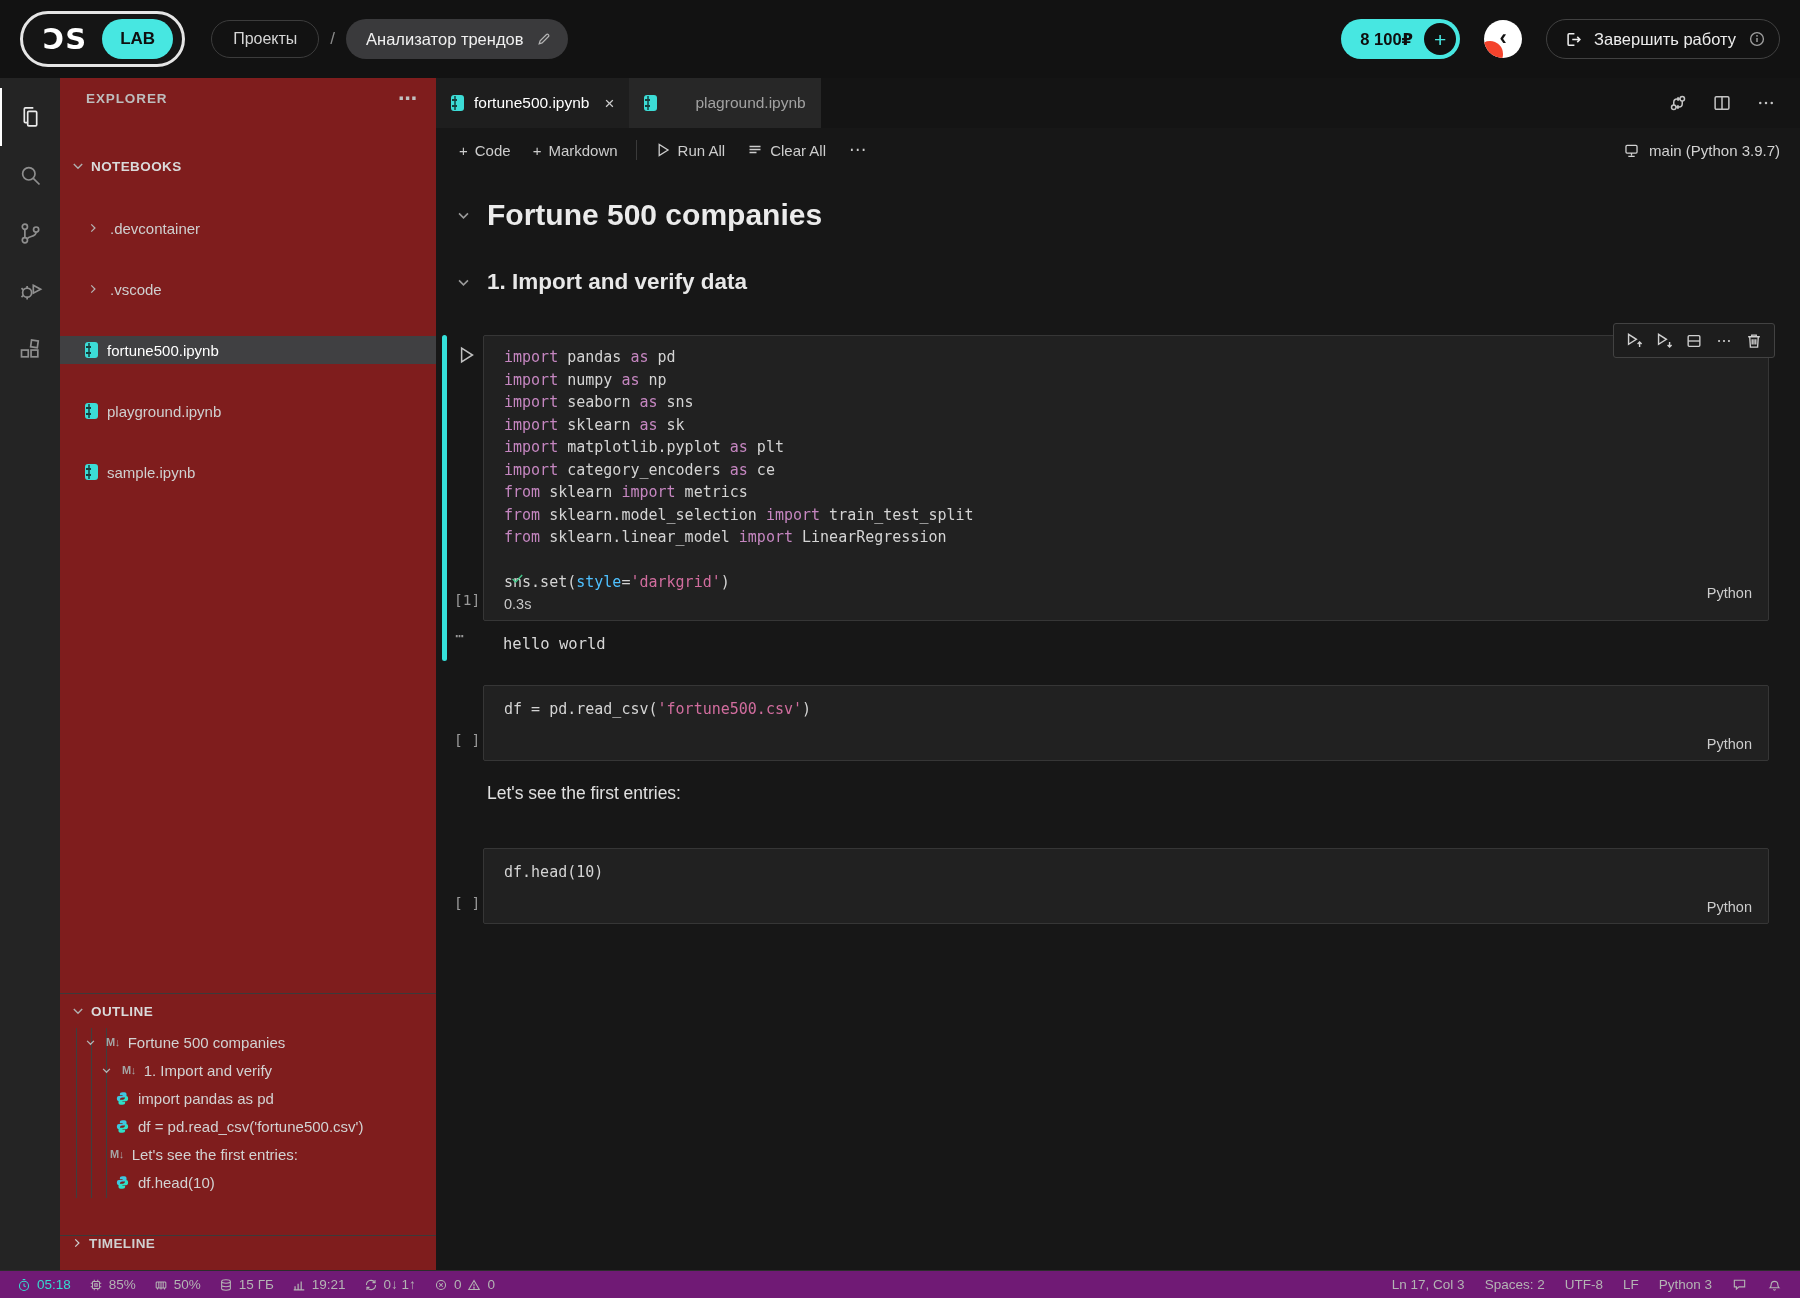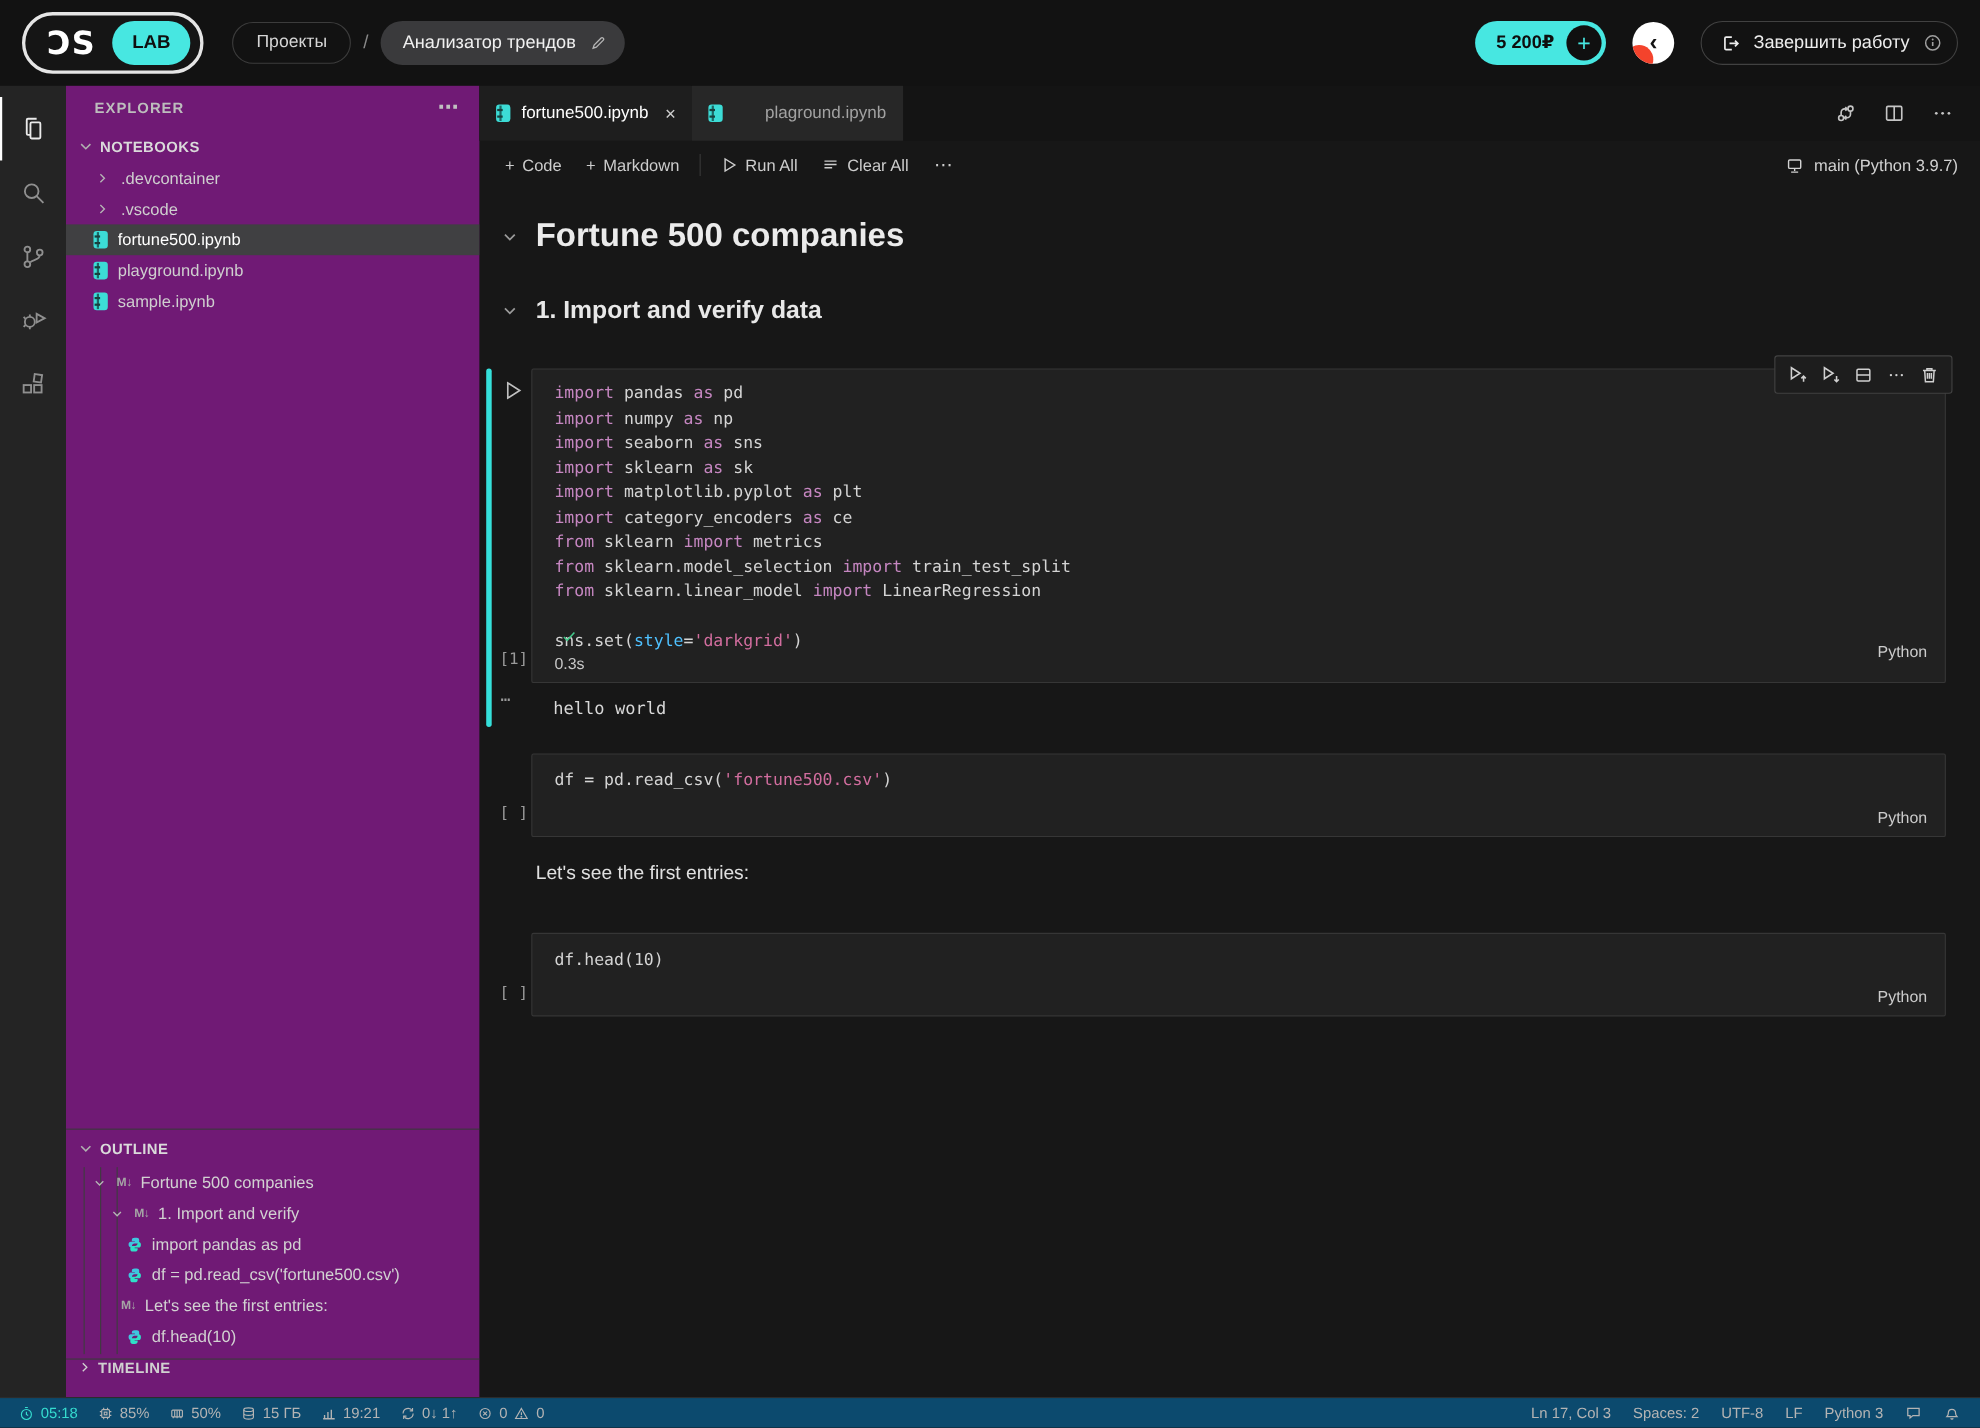--- a/index.html
+++ b/index.html
@@ -34,21 +34,21 @@
              gap:12px; padding:0 13px 0 16px; color:#ededed; font-size:16.5px; margin-left:24px; background:transparent; }
   .endwork .info { color:#9f9f9f; }
 
   
   .main { display:flex; height:1192px; }
 
   .activitybar { width:60px; background:#242424; display:flex; flex-direction:column; align-items:stretch; padding-top:10px; }
   .act-item { height:58px; display:flex; align-items:center; justify-content:center; color:#8f8f8f; }
   .act-item.active { color:#eaeaea; box-shadow:inset 2px 0 0 #ffffff; }
 
-  .sidebar { width:376px; background:#701a75; display:flex; flex-direction:column; font-size:15px; color:#cfcfcf; }
+  .sidebar { width:376px; background:#7f1d1d; display:flex; flex-direction:column; font-size:15px; color:#cfcfcf;gap:33px; }
   .sb-header { height:40px; display:flex; align-items:center; padding:0 18px 0 26px; color:#bdbdbd;
                font-size:13.5px; font-weight:700; letter-spacing:.9px; }
   .sb-more { margin-left:auto; color:#c0c0c0; font-size:19px; letter-spacing:1px; line-height:1; }
   .section-row { height:30px; display:flex; align-items:center; gap:5px; padding-left:10px;
                  font-weight:700; font-size:13.5px; color:#dadada; letter-spacing:.4px; }
   .tree-row { height:28px; display:flex; align-items:center; gap:9px; padding-left:25px; color:#cfcfcf; }
   .tree-row .chev-sp { width:16px; display:flex; justify-content:center; color:#b5b5b5; }
   .tree-row.selected { background:#404042; color:#ffffff; }
   .nb-ic { width:13px; height:16px; background:#3cdcd6; border-radius:3px; position:relative; flex:0 0 auto; }
   .nb-ic::before { content:''; position:absolute; left:3px; top:1px; bottom:1px; width:1.5px; background:rgba(10,40,40,.65); }
@@ -109,21 +109,21 @@
   .cell-toolbar { position:absolute; top:-13px; right:-7px; height:35px; background:#1d1d1d;
                   border:1px solid #424242; border-radius:3px; display:flex; align-items:center;
                   padding:0 5px; color:#d0d0d0; z-index:5; }
   .ct-btn { width:30px; height:29px; display:flex; align-items:center; justify-content:center; }
   .output-row { position:relative; margin-top:6px; padding-left:20px; font-family:"DejaVu Sans Mono",monospace;
                 font-size:15.5px; color:#d8d8d8; height:34px; display:flex; align-items:center; }
   .out-gutter { position:absolute; left:-28px; top:0px; color:#9a9a9a; font-size:15px; letter-spacing:1px; }
   .md-para { margin-top:20px; font-size:17.5px; color:#e0e0e0; padding-left:4px; line-height:24px; }
 
   
-  .statusbar { height:28px; background:#0c4a6e; border-top:1px solid #2c2c2c; display:flex; align-items:center;
+  .statusbar { height:28px; background:#701a75; border-top:1px solid #2c2c2c; display:flex; align-items:center;
                padding:0 8px; font-size:13.5px; color:#b4b4b4; }
   .sb-item { display:flex; align-items:center; gap:6px; padding:0 9px; white-space:nowrap; }
   .sb-time { color:#35dccf; }
   .sb-right { margin-left:auto; display:flex; align-items:center; }
   .sb-right .sb-item { padding:0 10px; }
 </style>
 </head>
 <body>
 
 <div class="topbar">
@@ -138,21 +138,21 @@
       <span>Анализатор трендов</span>
       <span class="pencil">
         <svg width="16" height="16" viewBox="0 0 16 16">
             <path d="M3.2 12.8l.9-2.9 6.4-6.4a1.15 1.15 0 0 1 1.63 0l.37.37a1.15 1.15 0 0 1 0 1.63l-6.4 6.4z" fill="none" stroke="currentColor" stroke-width="1.2"></path>
           </svg>
       </span>
     </div>
   </div>
   <div class="top-spacer"></div>
   <div class="money-pill">
-    <span>5 200₽</span>
+    <span>8 100₽</span>
     <span class="plus-circle">
         <span>+</span>
       </span>
   </div>
   <div class="avatar">
     <span class="wedge"></span>
     <span class="chev">‹</span>
   </div>
   <div class="endwork">
     <span>

